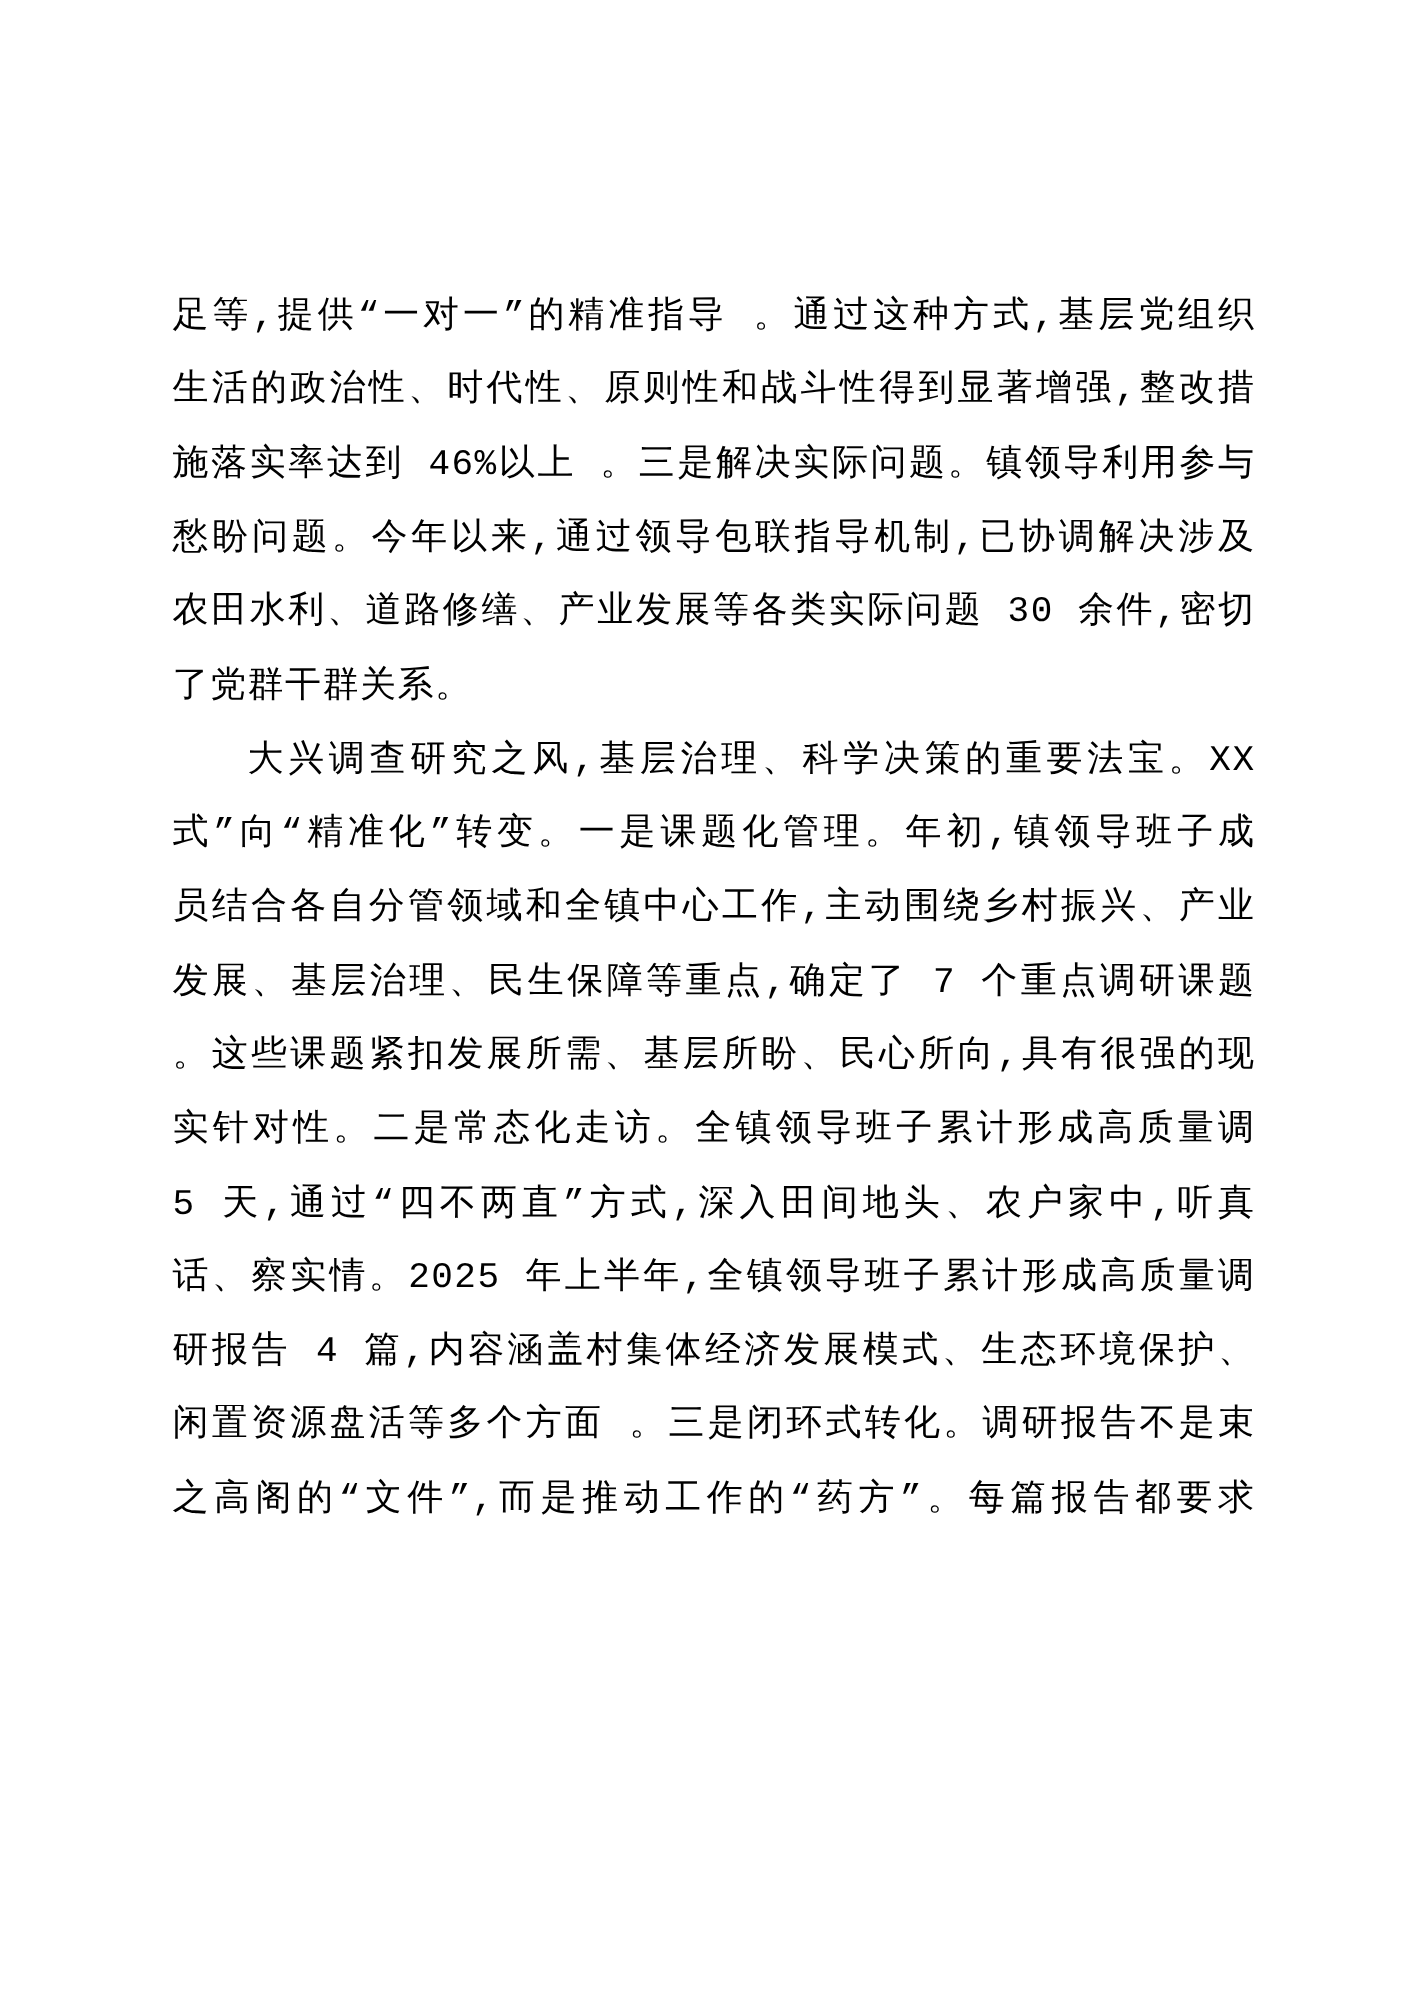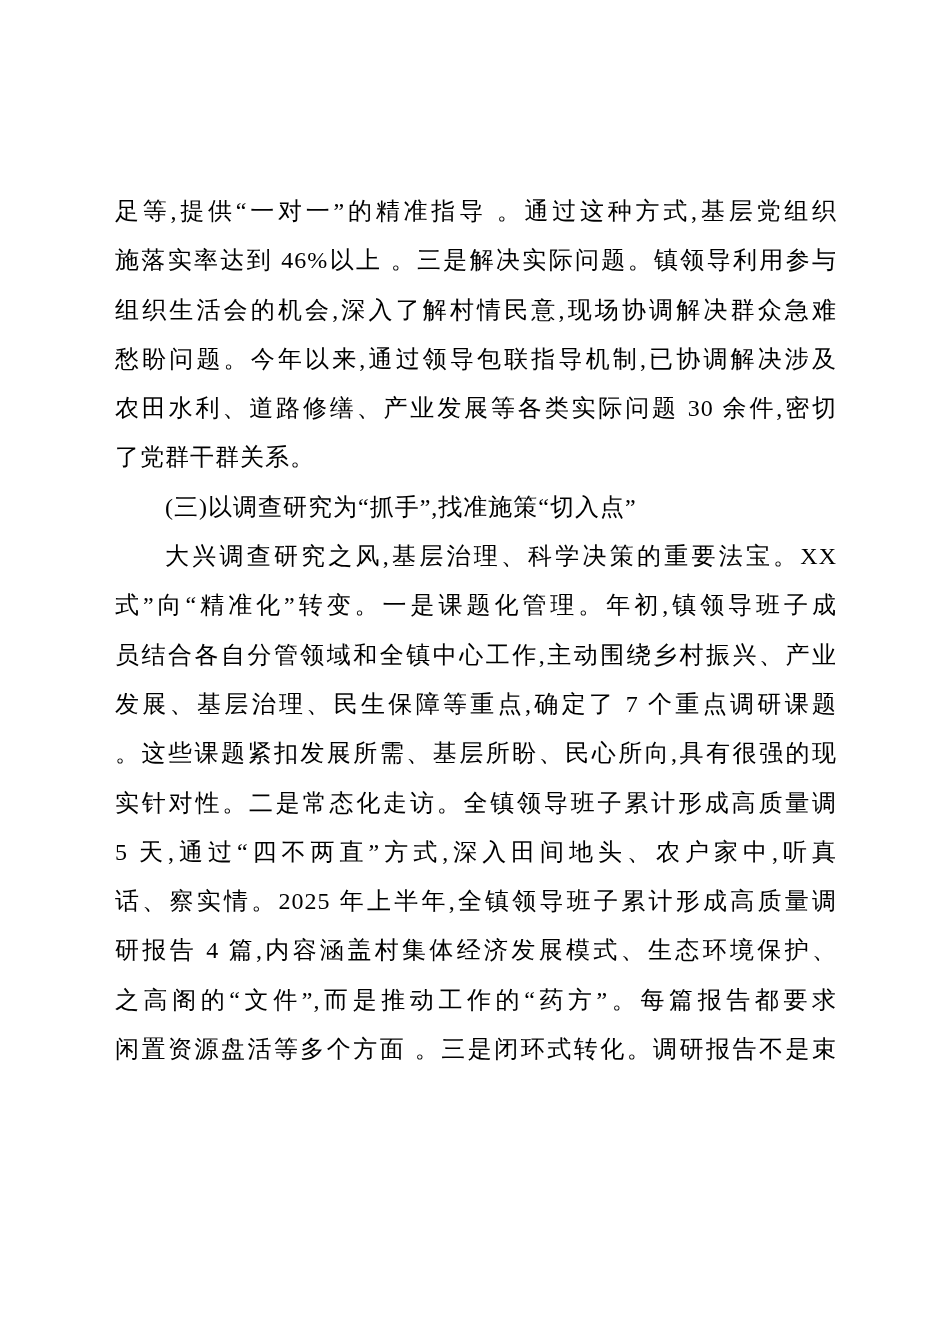--- a/index.html
+++ b/index.html
@@ -27,20 +27,21 @@
     line-height: 49.3px;
     height: 49.3px;
     letter-spacing: 1px;
     white-space: pre-wrap;
     text-align: justify;
     text-justify: inter-character;
     color: #000000;
   }
   .line.full {
     text-align-last: justify;
+    font-family: Liberation Mono, monospace;
   }
   .line.para-end {
     text-align: left;
     text-align-last: left;
   }
   .line.indent {
     text-indent: 50px;
   }
   .line.heading {
     text-align: left;
@@ -48,34 +49,33 @@
     font-weight: 500;
   }
 </style>
 </head>
 <body>
 
 <div class="page">
   <div class="textblock">
 
     <div class="line full">足等,提供“一对一”的精准指导 。通过这种方式,基层党组织</div>
+    <div class="line full">生活的政治性、时代性、原则性和战斗性得到显著增强,整改措</div>
     <div class="line full">施落实率达到 46%以上 。三是解决实际问题。镇领导利用参与</div>
-    <div class="line full">组织生活会的机会,深入了解村情民意,现场协调解决群众急难</div>
     <div class="line full">愁盼问题。今年以来,通过领导包联指导机制,已协调解决涉及</div>
     <div class="line full">农田水利、道路修缮、产业发展等各类实际问题 30 余件,密切</div>
     <div class="line para-end">了党群干群关系。</div>
 
-    <div class="line heading indent">(三)以调查研究为“抓手”,找准施策“切入点”</div>
 
     <div class="line full indent">大兴调查研究之风,基层治理、科学决策的重要法宝。XX</div>
     <div class="line full">式”向“精准化”转变。一是课题化管理。年初,镇领导班子成</div>
     <div class="line full">员结合各自分管领域和全镇中心工作,主动围绕乡村振兴、产业</div>
     <div class="line full">发展、基层治理、民生保障等重点,确定了 7 个重点调研课题</div>
     <div class="line full">。这些课题紧扣发展所需、基层所盼、民心所向,具有很强的现</div>
     <div class="line full">实针对性。二是常态化走访。全镇领导班子累计形成高质量调</div>
     <div class="line full">5 天,通过“四不两直”方式,深入田间地头、农户家中,听真</div>
     <div class="line full">话、察实情。2025 年上半年,全镇领导班子累计形成高质量调</div>
     <div class="line full">研报告 4 篇,内容涵盖村集体经济发展模式、生态环境保护、</div>
+    <div class="line full">闲置资源盘活等多个方面 。三是闭环式转化。调研报告不是束</div>
     <div class="line full">之高阁的“文件”,而是推动工作的“药方”。每篇报告都要求</div>
-    <div class="line full">闲置资源盘活等多个方面 。三是闭环式转化。调研报告不是束</div>
 
   </div>
 </div>
 
 </body></html>

